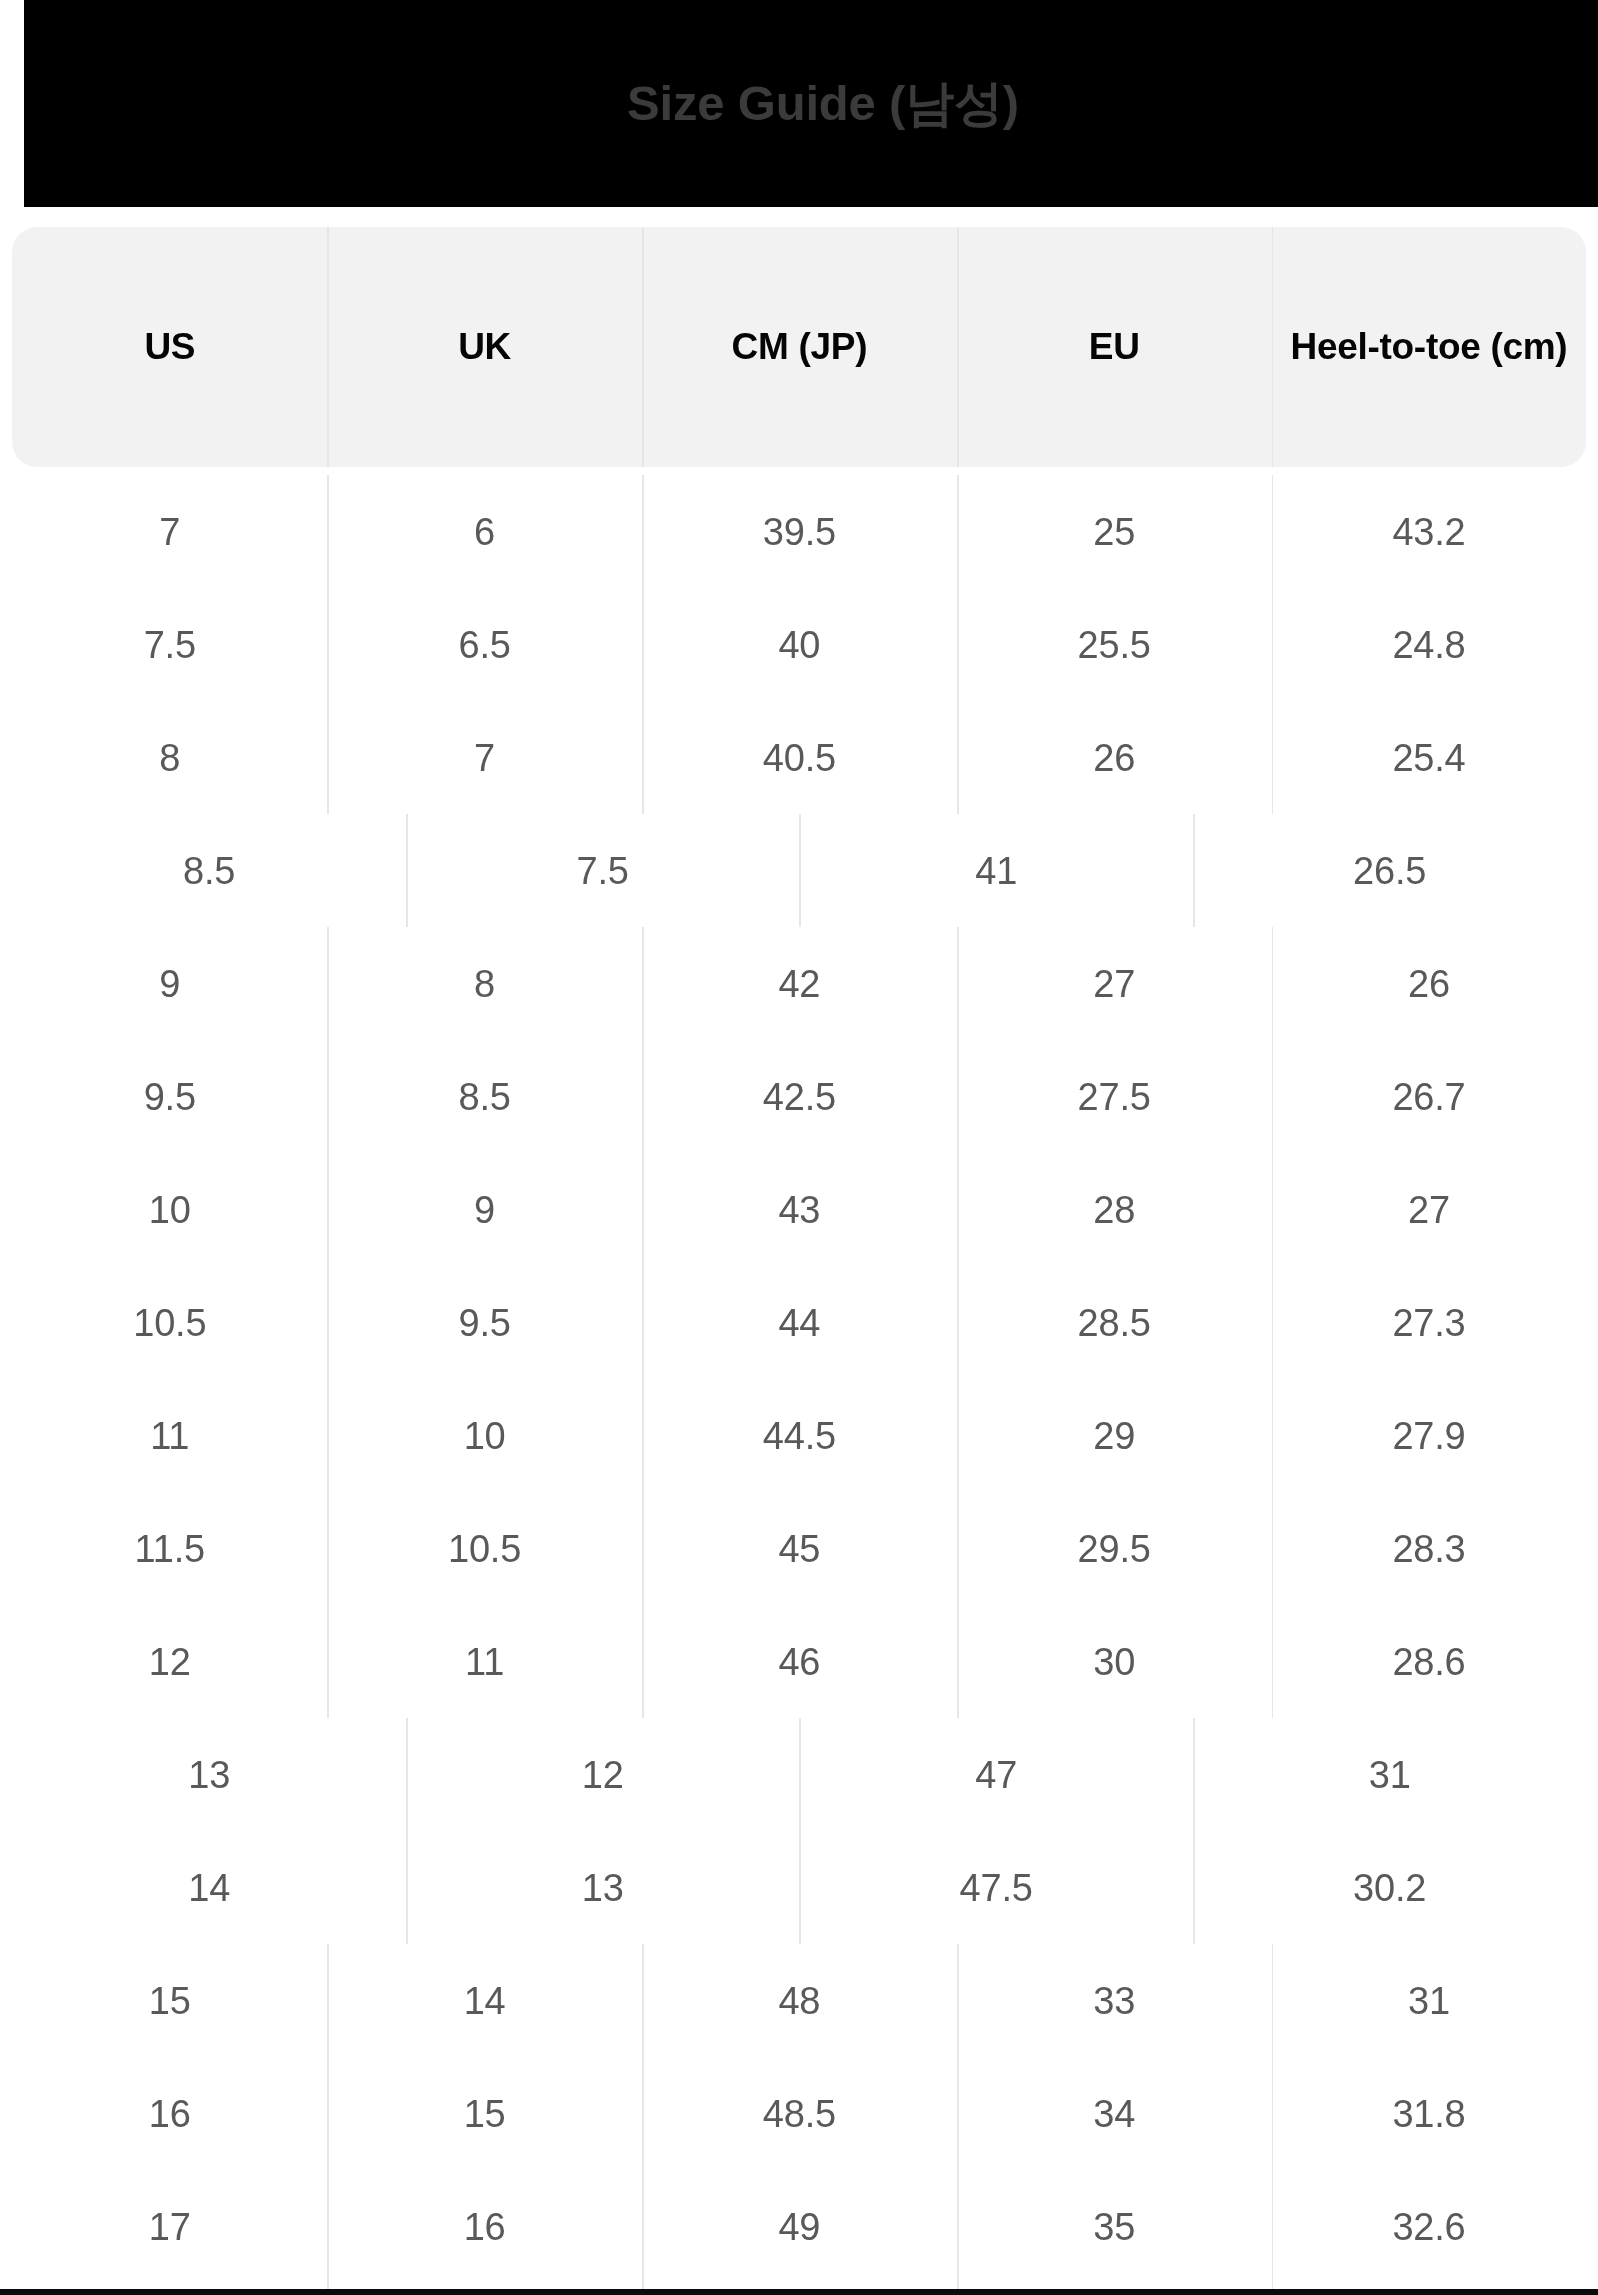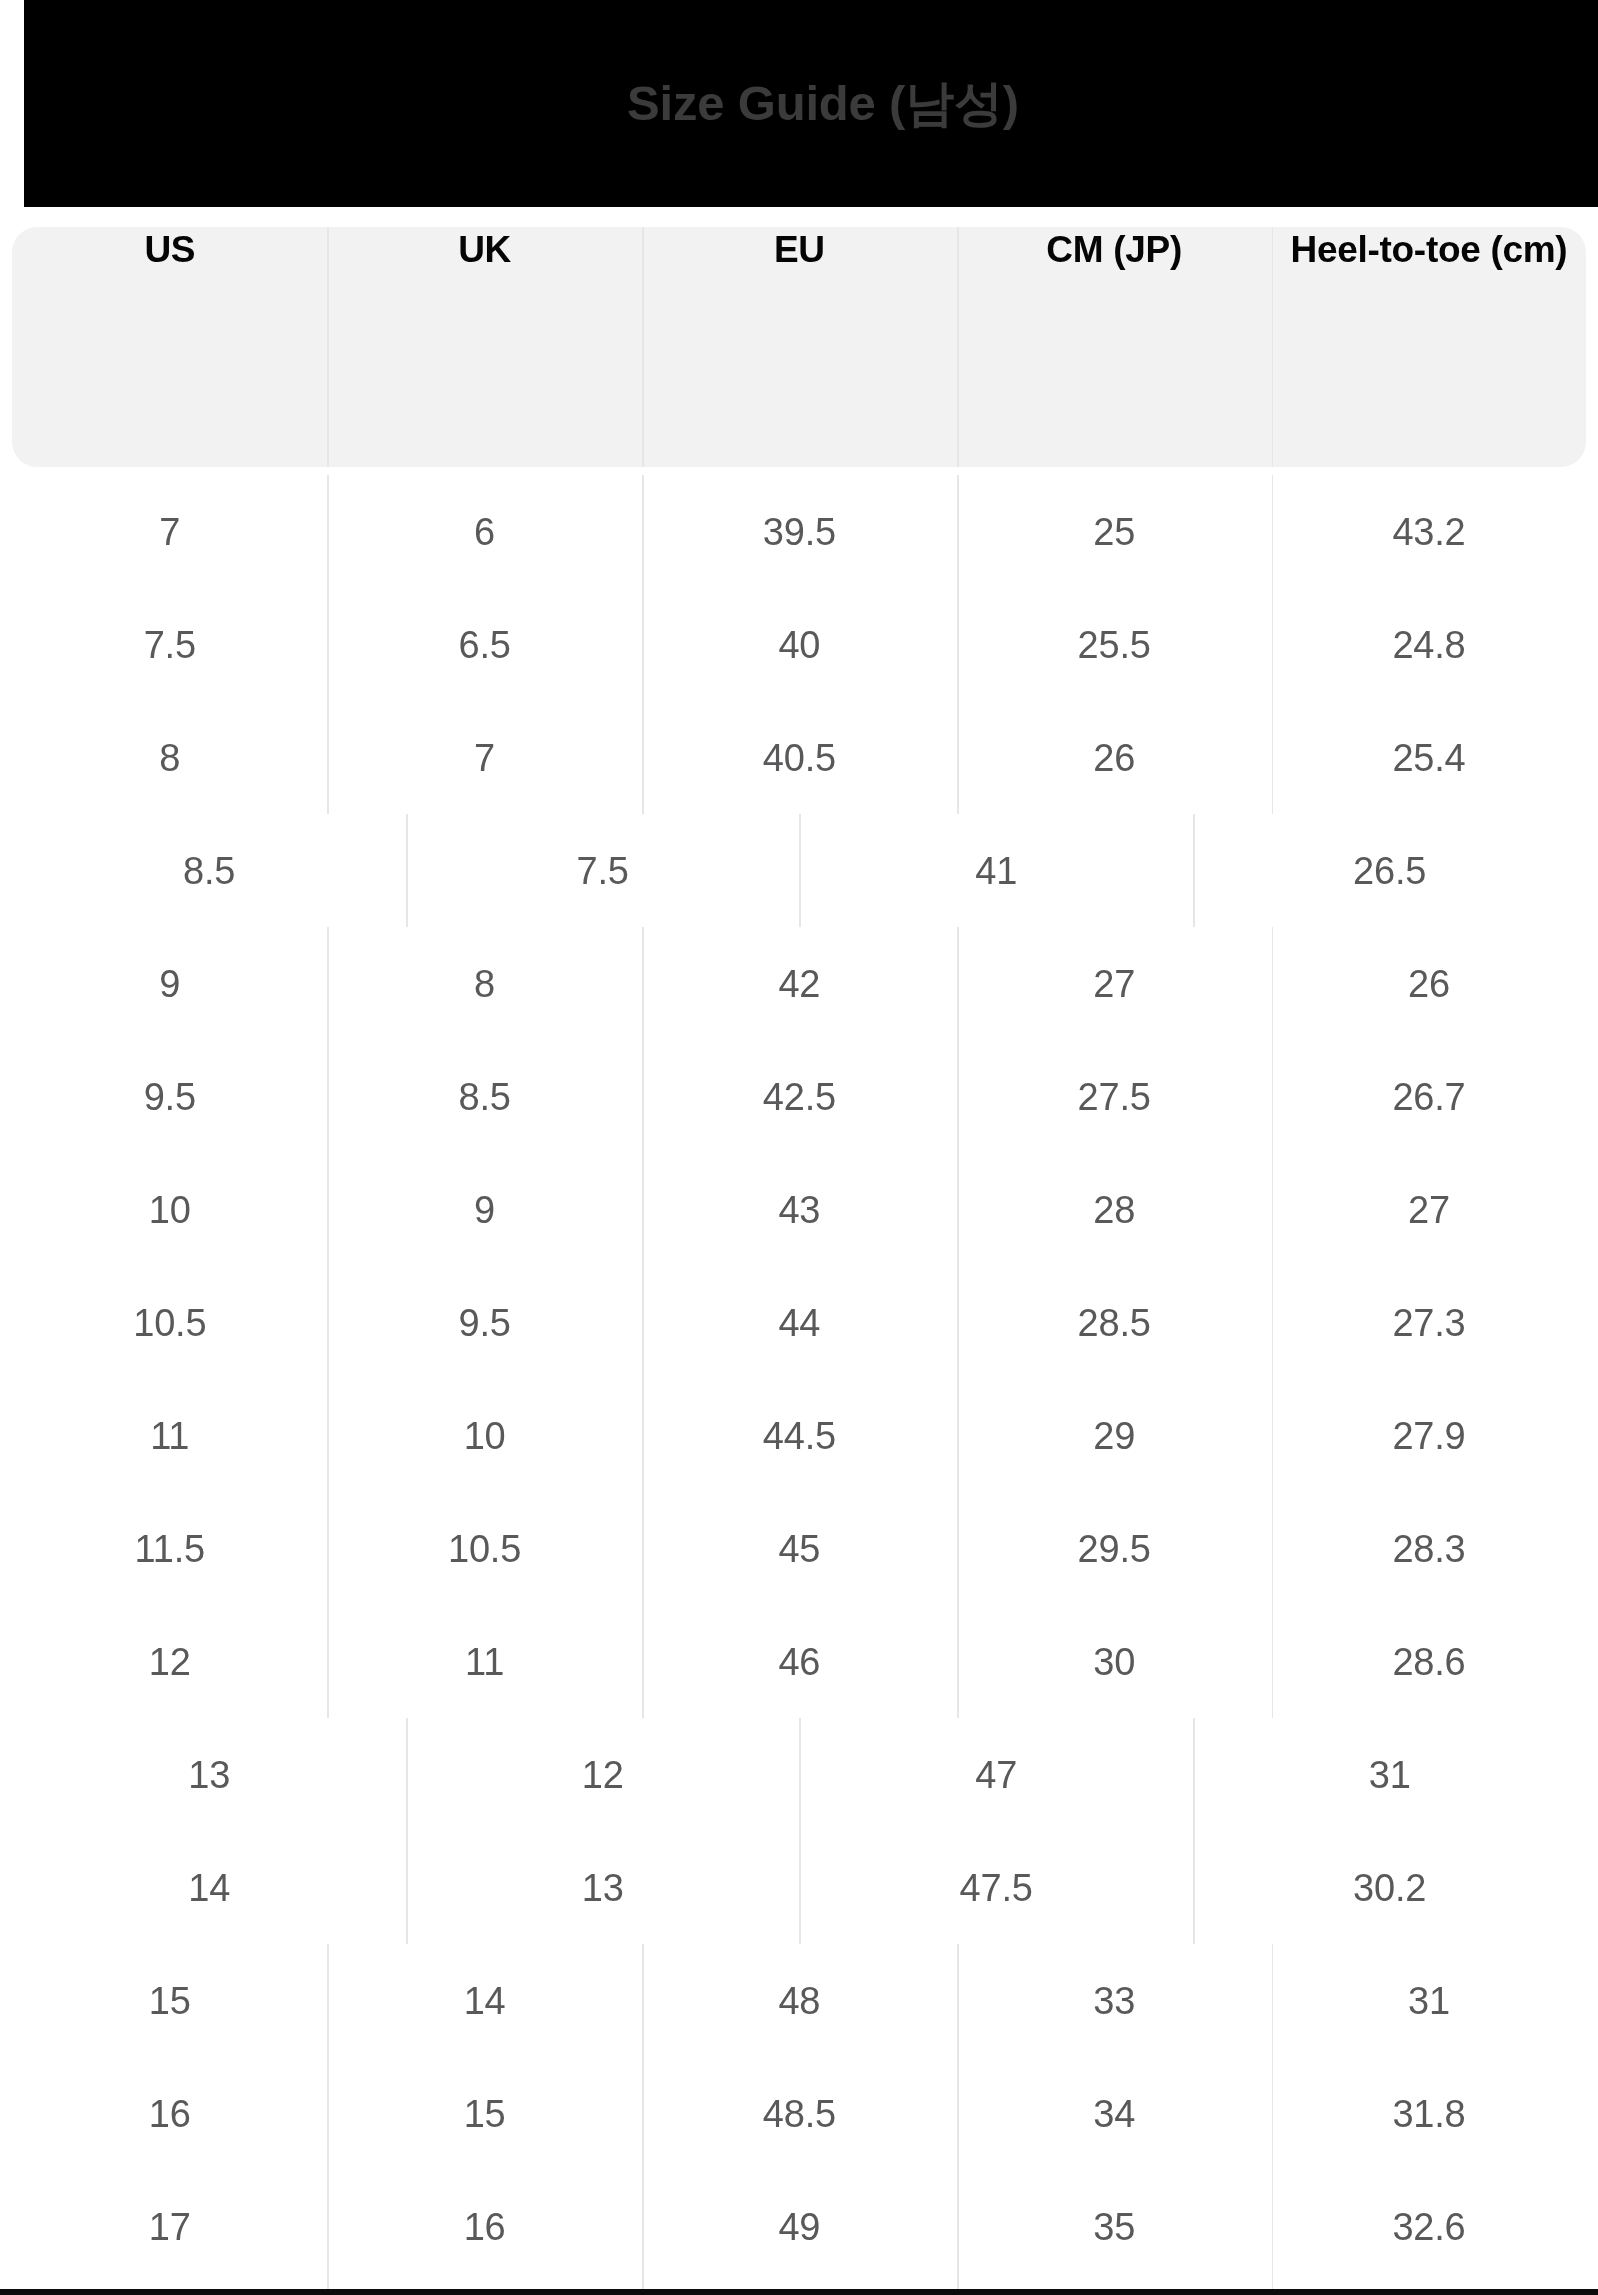--- a/index.html
+++ b/index.html
@@ -51,21 +51,21 @@
     position:relative;
     display:flex;
     height:240px;
     background:#f2f2f2;
     border-radius:25px;
     overflow:hidden;
   }
   .th {
     flex:1 1 0;
     display:flex;
-    align-items:flex-start;
+    align-items:center;
     justify-content:center;
     text-align:center;
     padding:0 9px;
     position:relative;
   }
   .th + .th::before {
     content:"";
     position:absolute;
     left:0; top:0;
     width:1.8px;
@@ -154,24 +154,24 @@
   <div class="table-wrap">
 
     <div class="table-head" id="table-head">
         <div class="th">
           <span class="th-label">US</span>
         </div>
         <div class="th">
           <span class="th-label">UK</span>
         </div>
         <div class="th">
+          <span class="th-label">CM (JP)</span>
+        </div>
+        <div class="th">
           <span class="th-label">EU</span>
-        </div>
-        <div class="th">
-          <span class="th-label">CM (JP)</span>
         </div>
         <div class="th">
           <span class="th-label">Heel-to-toe (cm)</span>
         </div>
       </div>
 
     <div class="table-body" id="table-body">
         <div class="tr">
           <div class="td">
             <span class="td-val">7</span>

